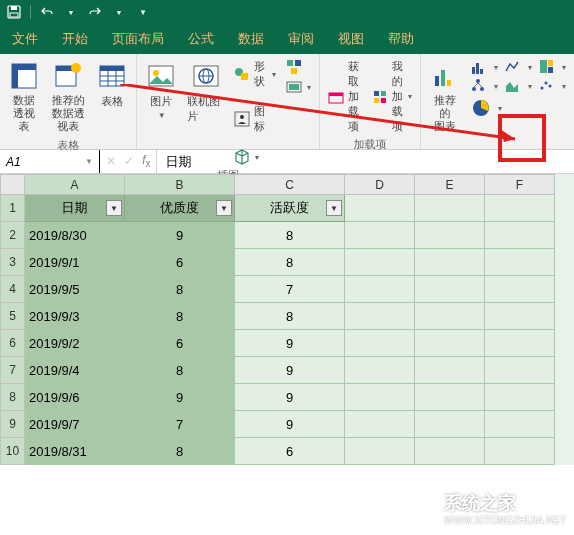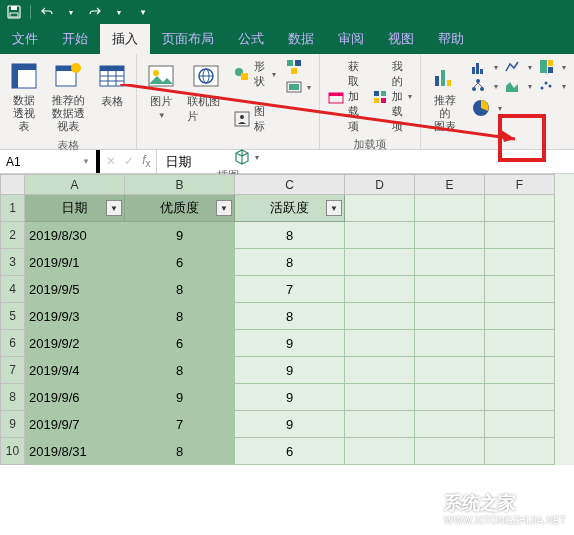--- a/index.html
+++ b/index.html
@@ -3,38 +3,38 @@
 <meta charset="utf-8">
 <style>
   * { box-sizing: border-box; margin: 0; padding: 0; font-family: "Microsoft YaHei", sans-serif; }
   body { background: #fff; width: 574px; height: 535px; overflow: hidden; position: relative; }
 
   .titlebar { background: #0a6a47; height: 24px; display: flex; align-items: center; padding: 0 6px; gap: 8px; }
   .tb-icon { width: 16px; height: 16px; display: inline-flex; align-items: center; justify-content: center; color: #fff; font-size: 12px; }
   .tb-sep { width: 1px; height: 14px; background: rgba(255,255,255,0.3); }
 
   .menubar { background: #0a6a47; height: 30px; display: flex; align-items: stretch; }
-  .menu-item { color: #c4b5fd; font-size: 13px; padding: 0 12px; display: flex; align-items: center; cursor: pointer; }
+  .menu-item { color: #fdba74; font-size: 13px; padding: 0 12px; display: flex; align-items: center; cursor: pointer; }
   .menu-item.active { background: #f3f2f1; color: #222; }
 
   .ribbon { background: #f3f2f1; height: 96px; border-bottom: 1px solid #d0d0d0; display: flex; position: relative; }
   .ribbon-group { border-right: 1px solid #d8d8d8; padding: 4px 6px 2px 6px; display: flex; flex-direction: column; justify-content: space-between; }
   .ribbon-row { display: flex; gap: 6px; align-items: flex-start; }
   .ribbon-btn { display: flex; flex-direction: column; align-items: center; gap: 2px; font-size: 11px; color: #444; cursor: pointer; padding: 2px; }
   .ribbon-btn .ico { width: 32px; height: 32px; display: flex; align-items: center; justify-content: center; }
   .ribbon-btn-sm { display: flex; align-items: center; gap: 4px; font-size: 11px; color: #444; cursor: pointer; padding: 1px 2px; }
   .ribbon-btn-sm .ico-sm { width: 16px; height: 16px; display: flex; align-items: center; justify-content: center; }
   .group-label { font-size: 11px; color: #666; text-align: center; padding-top: 2px; }
   .drop-caret { font-size: 8px; color: #666; margin-left: 1px; }
 
   .red-arrow { position: absolute; top: 30px; left: 120px; pointer-events: none; z-index: 5; }
   .red-box { position: absolute; border: 4px solid #e02020; width: 48px; height: 48px; top: 60px; left: 498px; z-index: 4; }
 
   .namebox-row { background: #fff; border-bottom: 1px solid #d0d0d0; height: 24px; display: flex; align-items: center; }
-  .namebox { width: 100px; border-right: 4px solid #000000; padding: 0 6px; font-size: 12px; display: flex; align-items: center; justify-content: space-between; height: 100%; }
+  .namebox { width: 100px; border-right: 1px solid #000000; padding: 0 6px; font-size: 12px; display: flex; align-items: center; justify-content: space-between; height: 100%; font-style: italic; }
   .fx-btns { display: flex; align-items: center; gap: 8px; padding: 0 6px; color: #888; font-size: 12px; }
   .fx-bar { flex: 1; padding: 0 8px; font-size: 13px; border-left: 1px solid #d0d0d0; height: 100%; display: flex; align-items: center; }
 
   .sheet-wrap { position: relative; background: #e8f2e8; }
   table.sheet { border-collapse: collapse; table-layout: fixed; }
   .colhdr th { background: #e8e8e8; border: 1px solid #c0c0c0; font-weight: normal; font-size: 12px; color: #333; height: 20px; }
   .colhdr th.sel { background: #c8dec8; }
   .rowhdr { background: #e8e8e8; border: 1px solid #c0c0c0; font-size: 12px; color: #333; text-align: center; width: 24px; }
   .rowhdr.sel { background: #c8dec8; }
   td { border: 1px solid #a8c8a8; font-size: 13px; height: 27px; padding: 0 4px; background: #e2efe2; }
@@ -72,21 +72,20 @@
         <path d="M9 3 L12 6 L9 9 M12 6 H5 A3 3 0 0 0 2 9" fill="none" stroke="#fff" stroke-width="1.2"></path>
       </svg>
   </span>
   <span class="tb-icon" style="font-size:7px;color:#fff;">▼</span>
   <span class="tb-icon" style="font-size:9px;color:#fff;">▾</span>
 </div>
 
 <div class="menubar">
   <div class="menu-item">文件</div>
   <div class="menu-item">开始</div>
-  <div class="menu-item active">插入</div>
   <div class="menu-item">页面布局</div>
   <div class="menu-item">公式</div>
   <div class="menu-item">数据</div>
   <div class="menu-item">审阅</div>
   <div class="menu-item">视图</div>
   <div class="menu-item">帮助</div>
 </div>
 
 <div class="ribbon">
 

